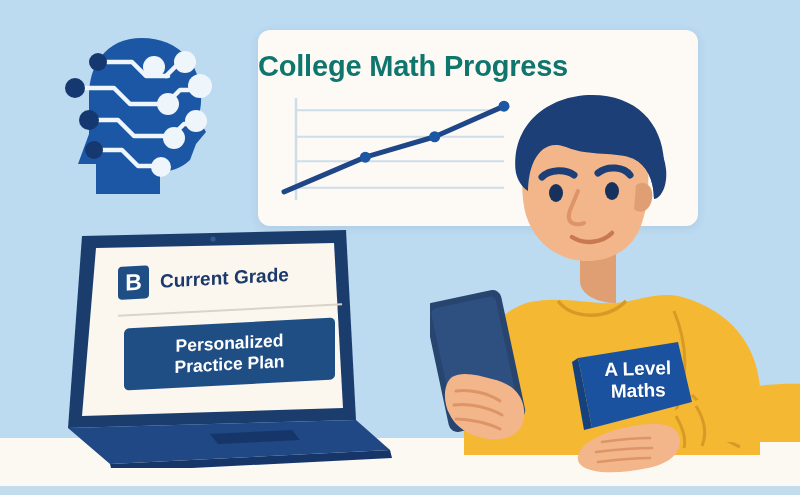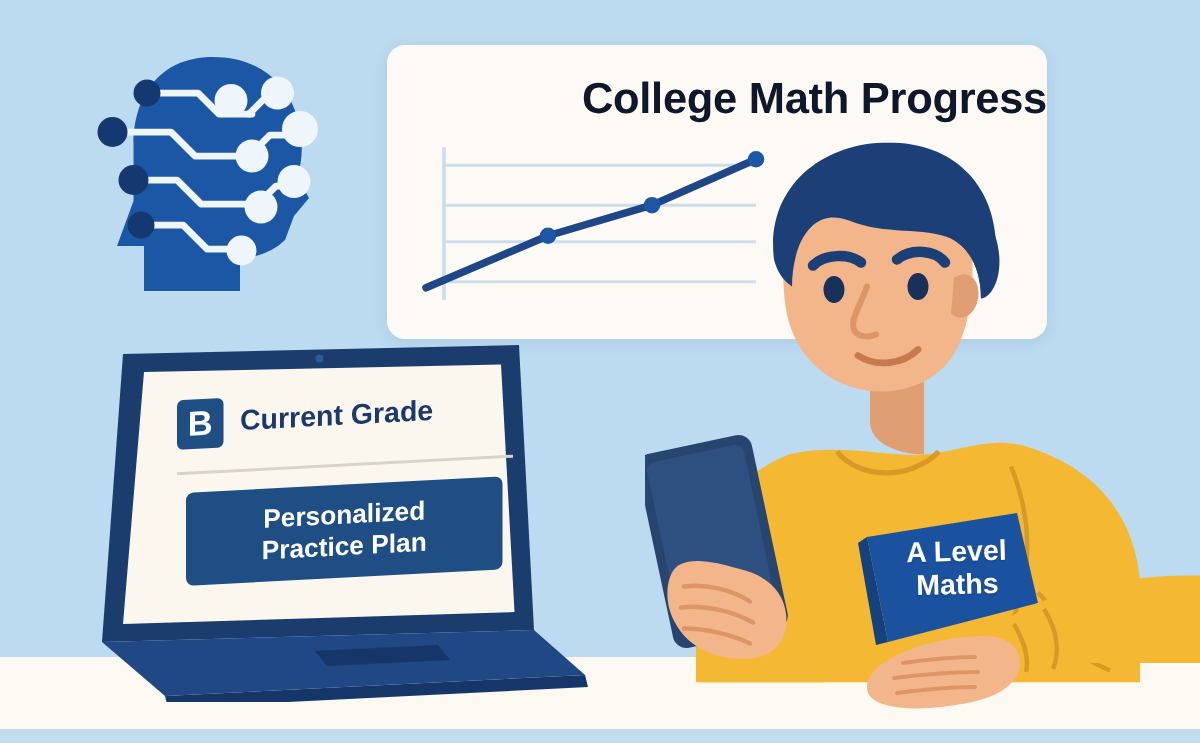--- a/index.html
+++ b/index.html
@@ -19,22 +19,22 @@
   
   .ai-head{position:absolute;left:48px;top:22px;width:190px;height:190px;}
 
   
   .card{
     position:absolute;left:258px;top:30px;width:440px;height:196px;
     background:#fdfaf5;border-radius:12px;
     box-shadow:0 2px 10px rgba(40,70,110,.10);
   }
   .card-title{
-    position:absolute;left:0;top:20px;width:440px;text-align:right;
-    font-size:29px;font-weight:bold;color:#0f172a;letter-spacing:-.2px;
+    position:absolute;left:0;top:20px;width:440px;text-align:left;
+    font-size:29px;font-weight:bold;color:#0f766e;letter-spacing:-.2px;
     white-space:nowrap;
   }
   .chart-wrap{position:absolute;left:22px;top:62px;width:230px;height:118px;}
 
   
   .person{position:absolute;left:430px;top:95px;width:370px;height:360px;}
 
   
   .laptop{position:absolute;left:60px;top:228px;width:350px;height:240px;}
   .screen-content{

